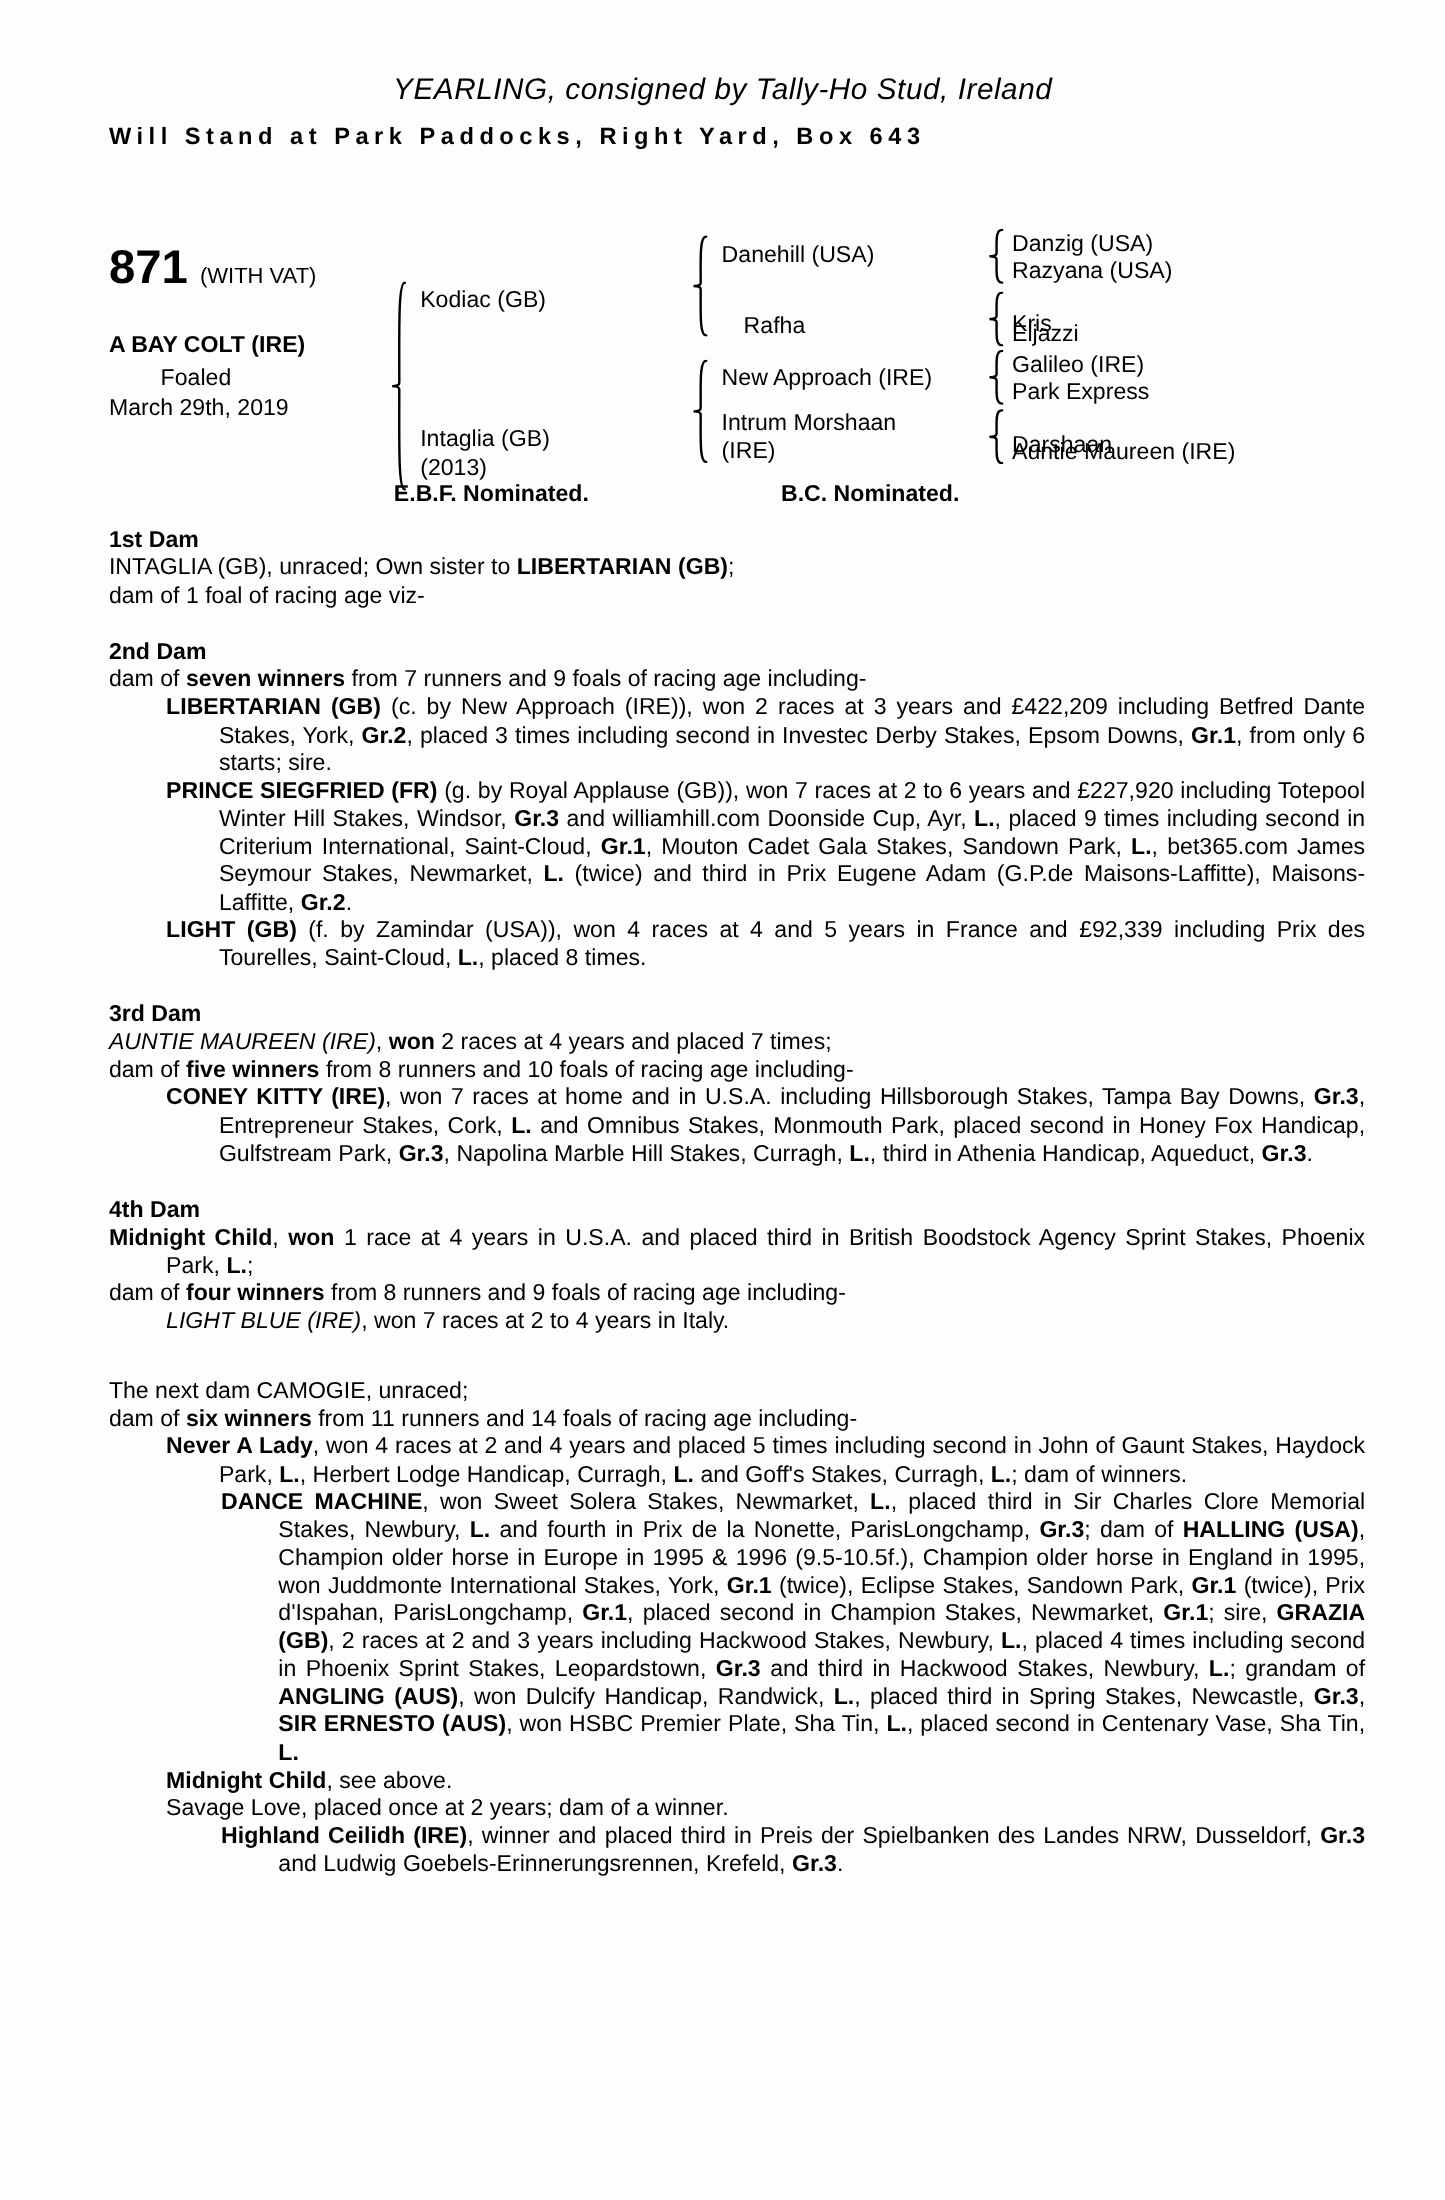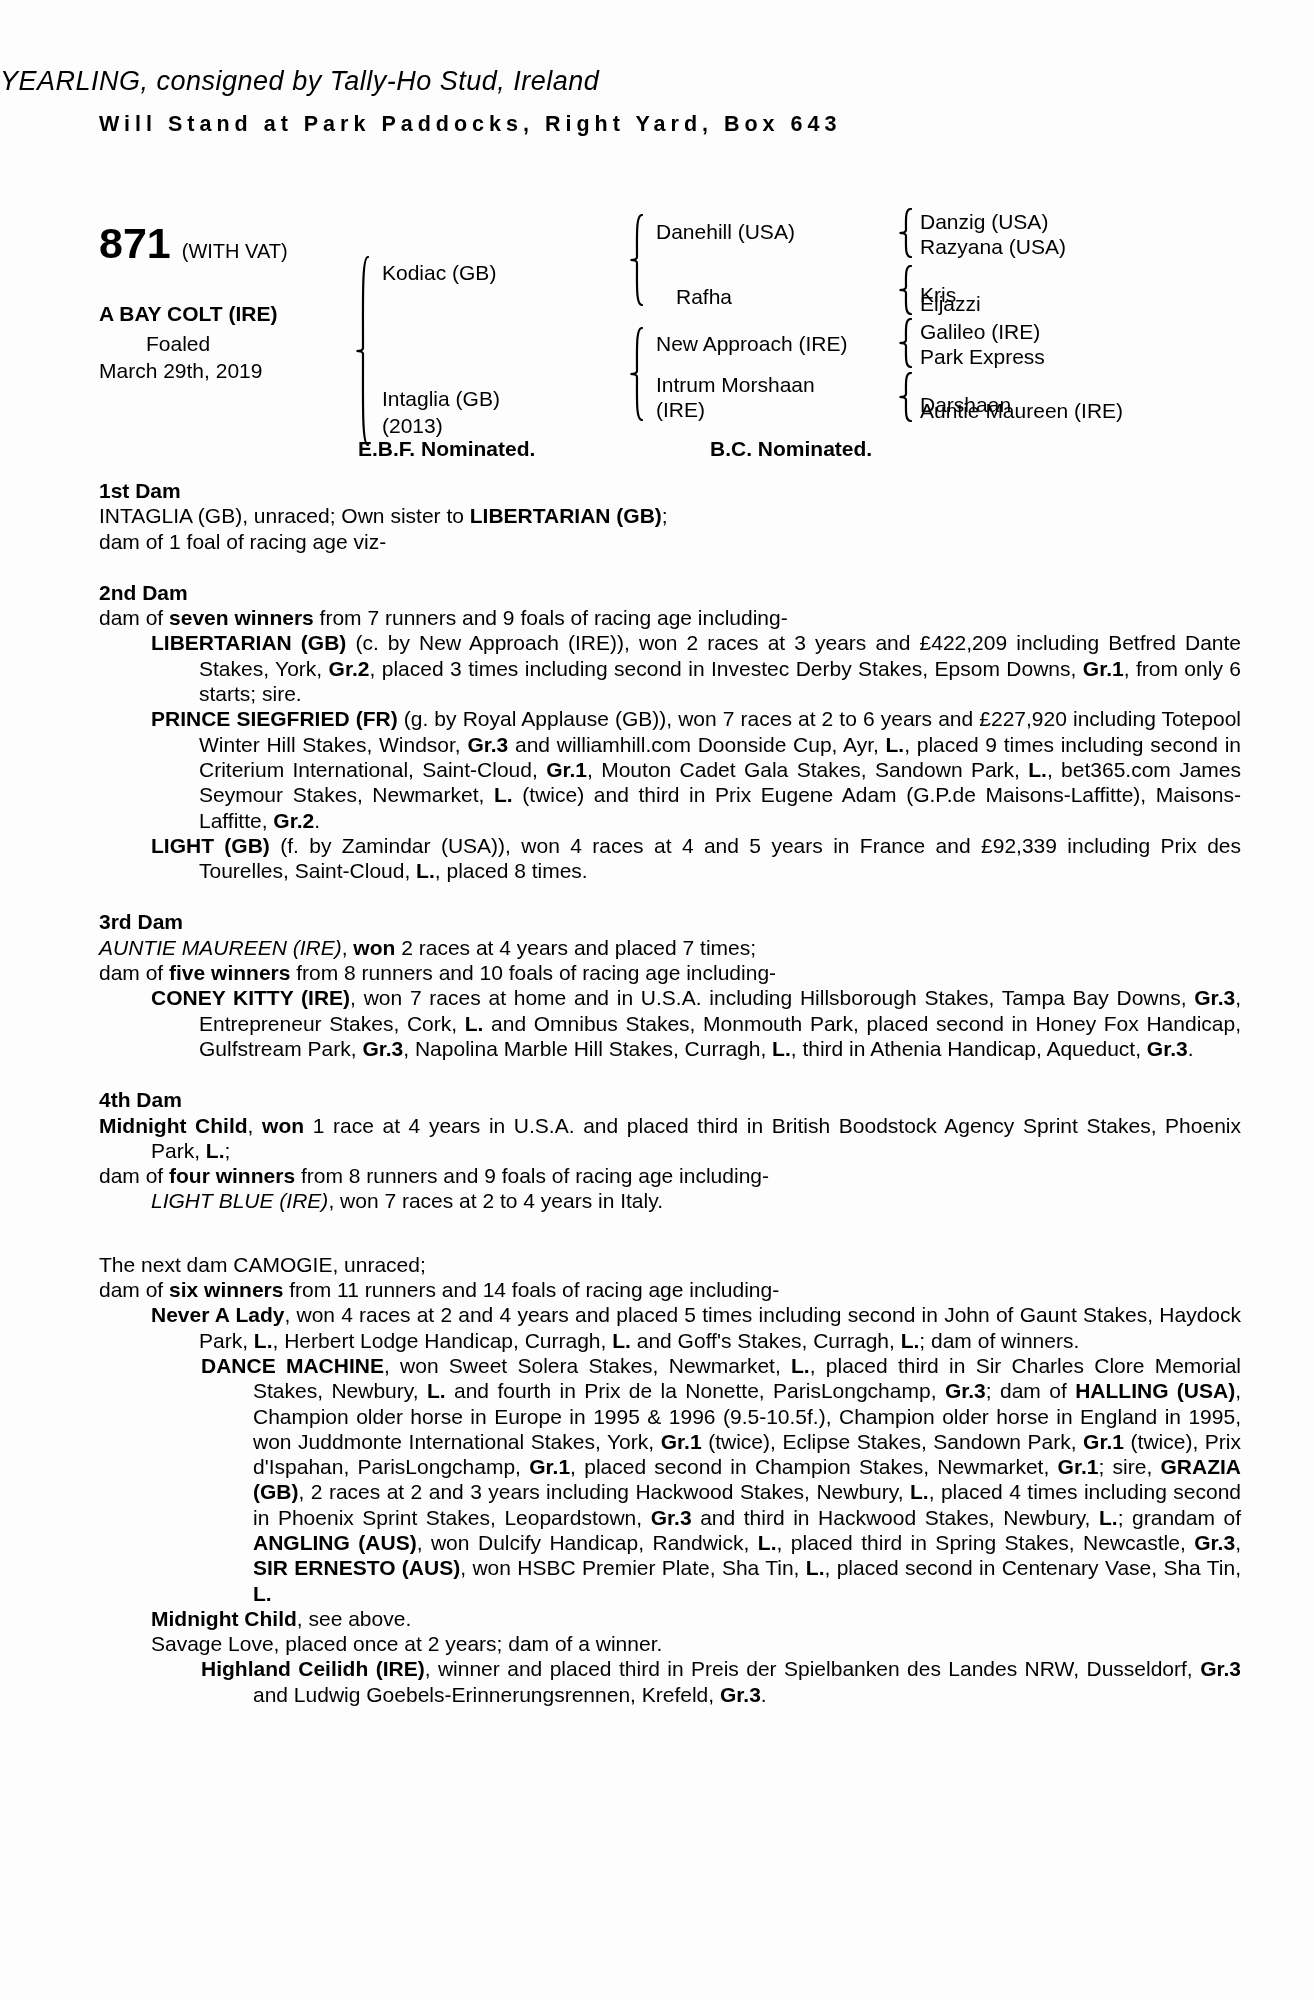--- a/index.html
+++ b/index.html
@@ -1,21 +1,21 @@
 <!DOCTYPE html>
 <html><head>
 <meta charset="utf-8">
 <style>
   html,body{margin:0;padding:0;}
   body{
     width:1314px;height:2000px;background:#fdfdfd;color:#000;
     font-family:"Liberation Sans",sans-serif;position:relative;overflow:hidden;
   }
   .title{
-    position:absolute;top:66px;left:0;width:1314px;
+    position:absolute;top:66px;left:0;width:1314px;text-align:center;
     font-style:italic;font-size:27px;letter-spacing:0.5px;
   }
   .stand{
     position:absolute;top:112px;left:99px;
     font-weight:bold;font-size:21.5px;letter-spacing:5px;
   }
   .pedigree{position:absolute;top:0;left:0;width:1314px;height:470px;}
   .pedigree .abs{position:absolute;white-space:nowrap;font-size:21px;line-height:25px;}
   .lotline{display:flex;align-items:baseline;gap:11px;}
   .lotno{font-size:43px;font-weight:bold;line-height:38px;}

